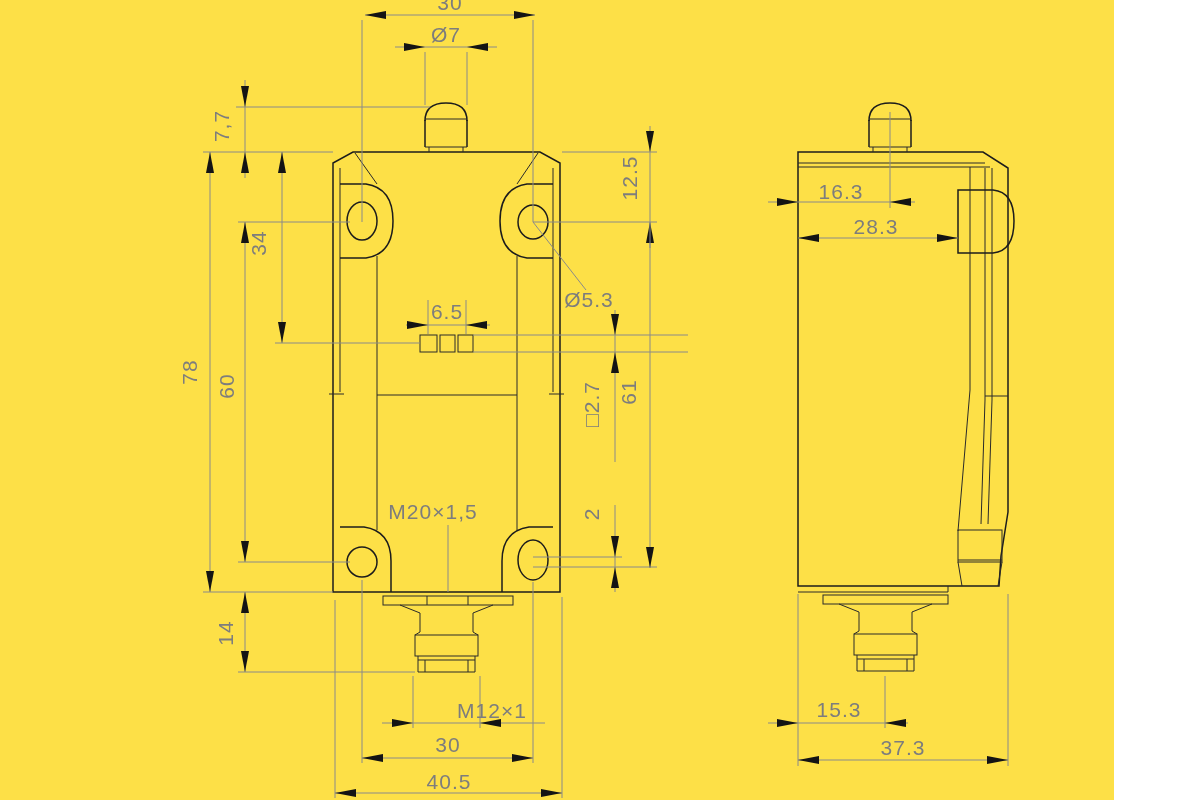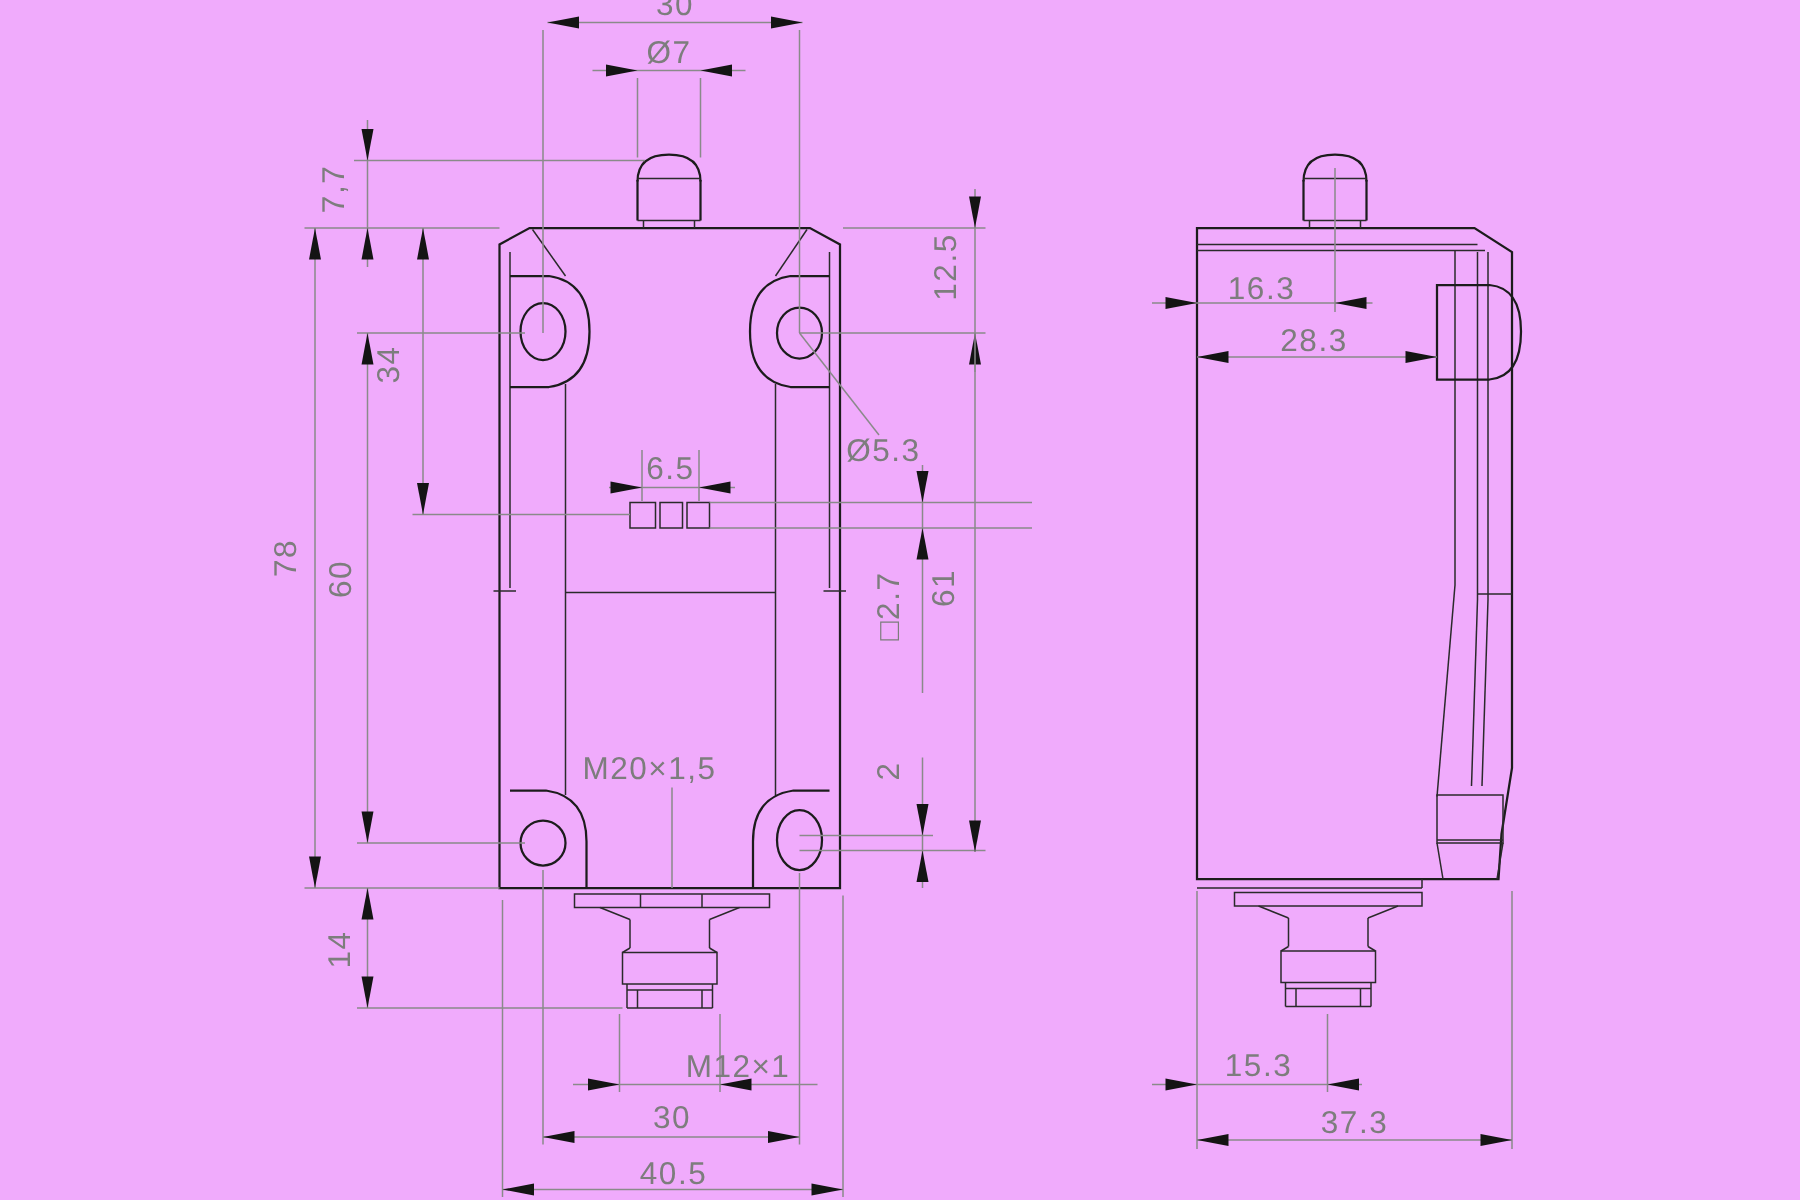--- a/index.html
+++ b/index.html
@@ -1,16 +1,16 @@
 <!DOCTYPE html>
 <html><head>
 <meta charset="utf-8">
 <style>
   html,body{margin:0;padding:0;background:#ffffff;}
-  .stage{width:1200px;height:800px;position:relative;background:#f0abfc;overflow:hidden;}
+  .stage{width:1114px;height:800px;position:relative;background:#fde047;overflow:hidden;}
   .part{stroke:#1c1c1c;stroke-width:1.5;fill:none;stroke-linejoin:miter;}
   .part-thin{stroke:#2a2a2a;stroke-width:1;fill:none;}
   .dim-line{stroke:#8a8a8a;stroke-width:1;fill:none;}
   .arr{fill:#141414;stroke:none;}
   .dim-text{fill:#7d7d7d;font-family:"Liberation Sans",sans-serif;font-size:21px;letter-spacing:1px;}
   .mid{text-anchor:middle;}
 </style>
 </head>
 <body>
 

